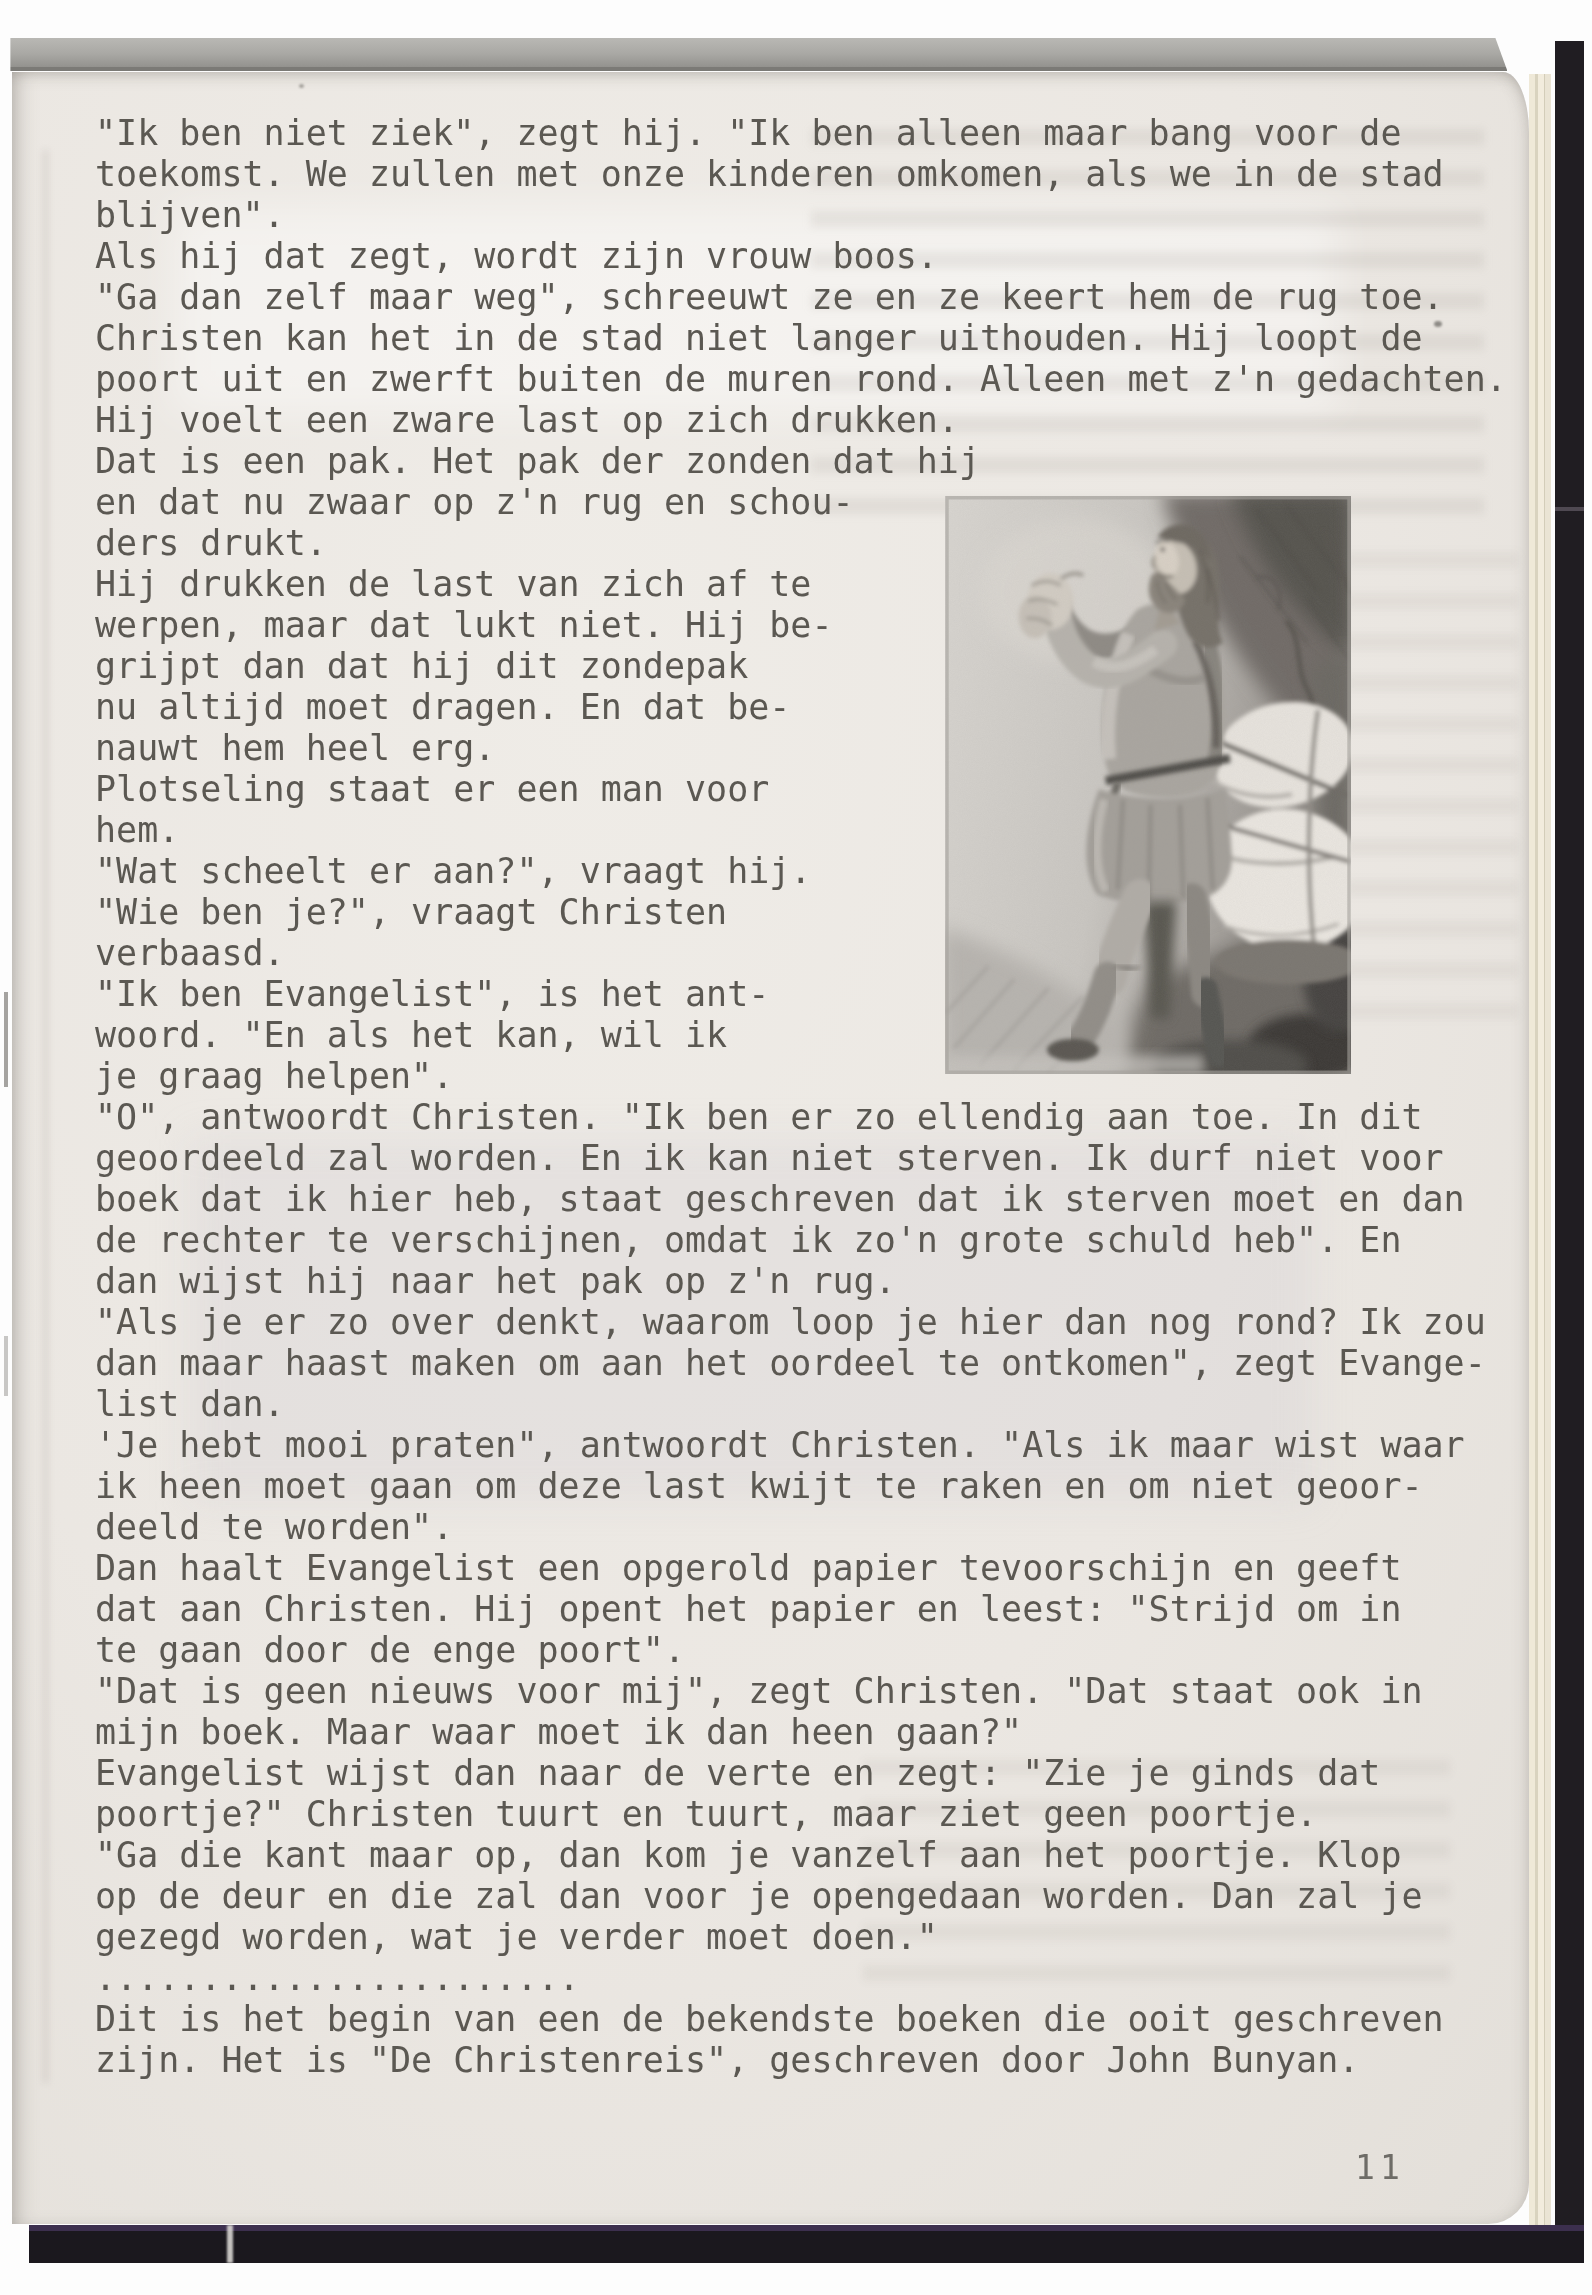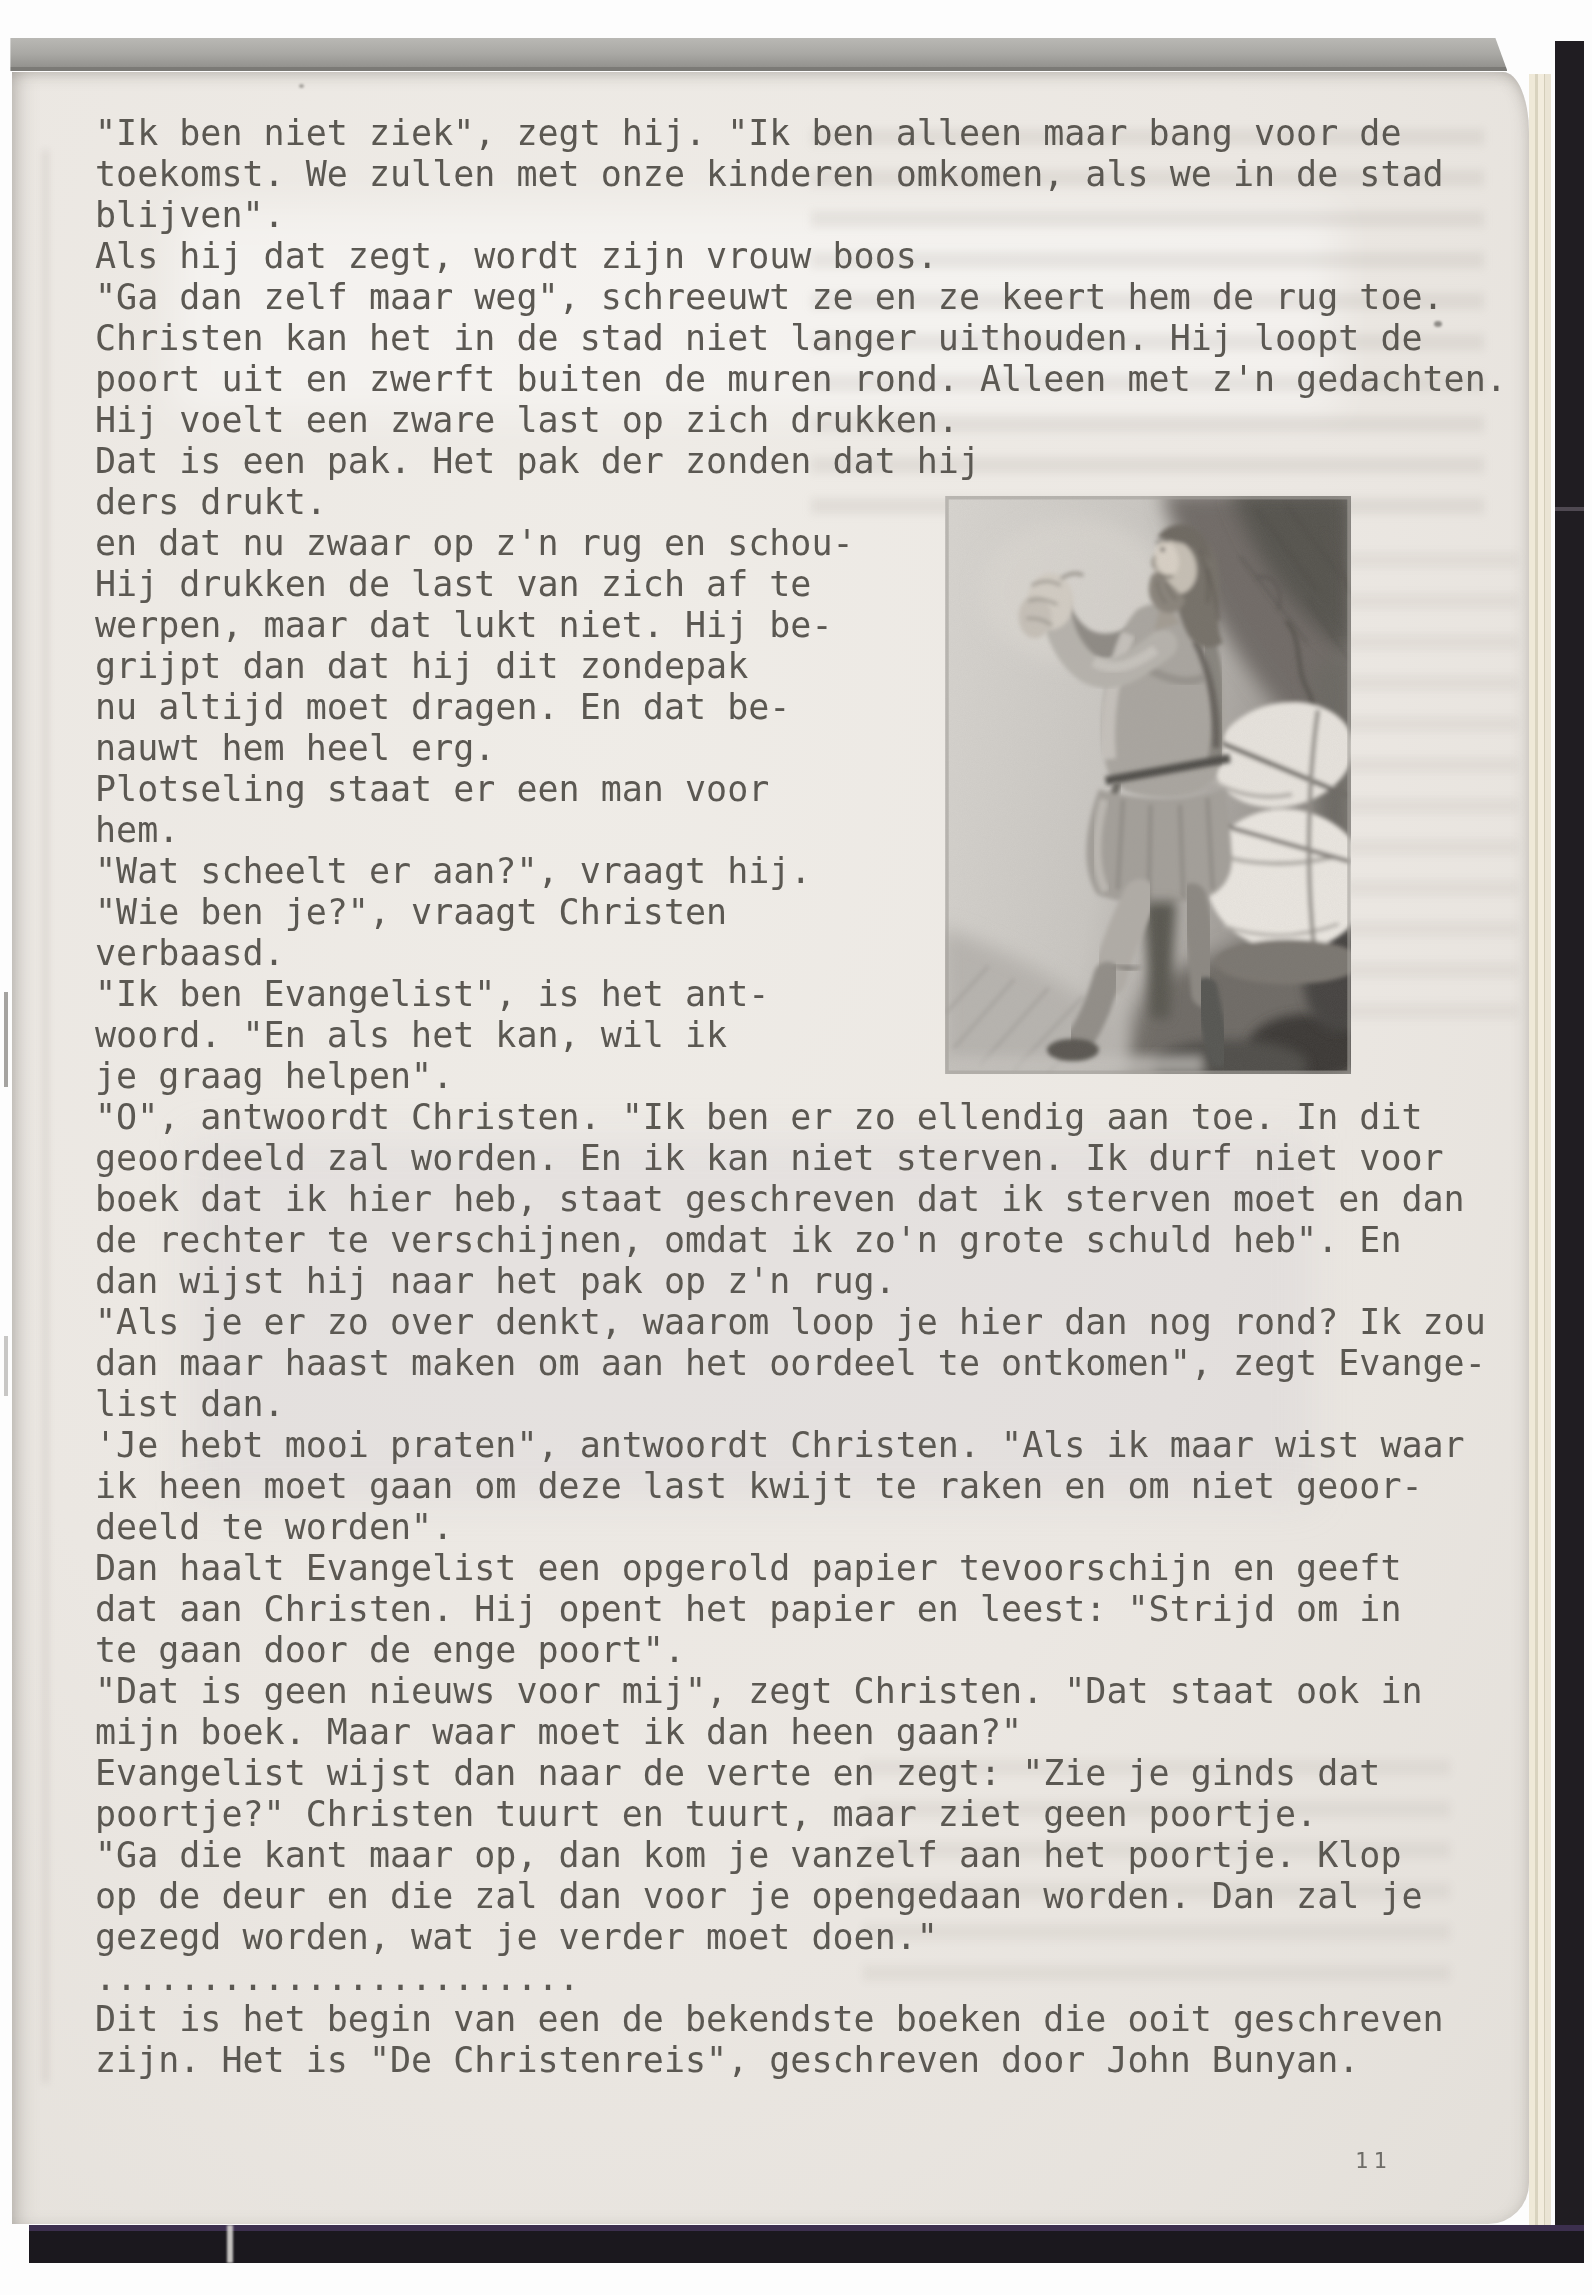--- a/index.html
+++ b/index.html
@@ -34,21 +34,21 @@
   .line{height:41px;line-height:41px;font-size:35px;white-space:pre;
     font-family:"DejaVu Sans Mono","Liberation Mono",monospace;
     color:#5b5852;}
 
   
   .illustration{position:absolute;left:933px;top:424px;width:406px;height:578px;margin:0;z-index:2;}
   .illustration svg{display:block;}
 
   .page-number{position:absolute;left:1343px;top:2076px;z-index:3;
     font-family:"DejaVu Sans Mono","Liberation Mono",monospace;
-    font-size:22px;color:#6e6c67;letter-spacing:5.2px;}
+    font-size:33px;color:#6e6c67;letter-spacing:5.2px;}
 
   .speck{position:absolute;border-radius:50%;filter:blur(0.9px);}
 
   
   .edge-strips{position:absolute;left:1529px;top:74px;width:22.4px;height:2151px;
     background:repeating-linear-gradient(90deg,#efe9d8 0 6px,#d9d3bf 6px 8.6px,#f2ecdd 8.6px 14.7px,#d3cdb9 14.7px 16.4px,#eae4d4 16.4px 22.4px);}
 
   
   .right-band{position:absolute;left:1555px;top:41px;width:29px;height:2221px;background:#201d22;}
   .right-band::after{content:"";position:absolute;left:0;top:466px;width:100%;height:3.5px;background:rgba(125,118,130,.5);}
@@ -84,22 +84,22 @@
     <div class="text-column">
         <div class="line">"Ik ben niet ziek", zegt hij. "Ik ben alleen maar bang voor de</div>
         <div class="line">toekomst. We zullen met onze kinderen omkomen, als we in de stad</div>
         <div class="line">blijven".</div>
         <div class="line">Als hij dat zegt, wordt zijn vrouw boos.</div>
         <div class="line">"Ga dan zelf maar weg", schreeuwt ze en ze keert hem de rug toe.</div>
         <div class="line">Christen kan het in de stad niet langer uithouden. Hij loopt de</div>
         <div class="line">poort uit en zwerft buiten de muren rond. Alleen met z'n gedachten.</div>
         <div class="line">Hij voelt een zware last op zich drukken.</div>
         <div class="line">Dat is een pak. Het pak der zonden dat hij</div>
+        <div class="line">en dat nu zwaar op z'n rug en schou-</div>
         <div class="line">ders drukt.</div>
-        <div class="line">en dat nu zwaar op z'n rug en schou-</div>
         <div class="line">Hij drukken de last van zich af te</div>
         <div class="line">werpen, maar dat lukt niet. Hij be-</div>
         <div class="line">grijpt dan dat hij dit zondepak</div>
         <div class="line">nu altijd moet dragen. En dat be-</div>
         <div class="line">nauwt hem heel erg.</div>
         <div class="line">Plotseling staat er een man voor</div>
         <div class="line">hem.</div>
         <div class="line">"Wat scheelt er aan?", vraagt hij.</div>
         <div class="line">"Wie ben je?", vraagt Christen</div>
         <div class="line">verbaasd.</div>

